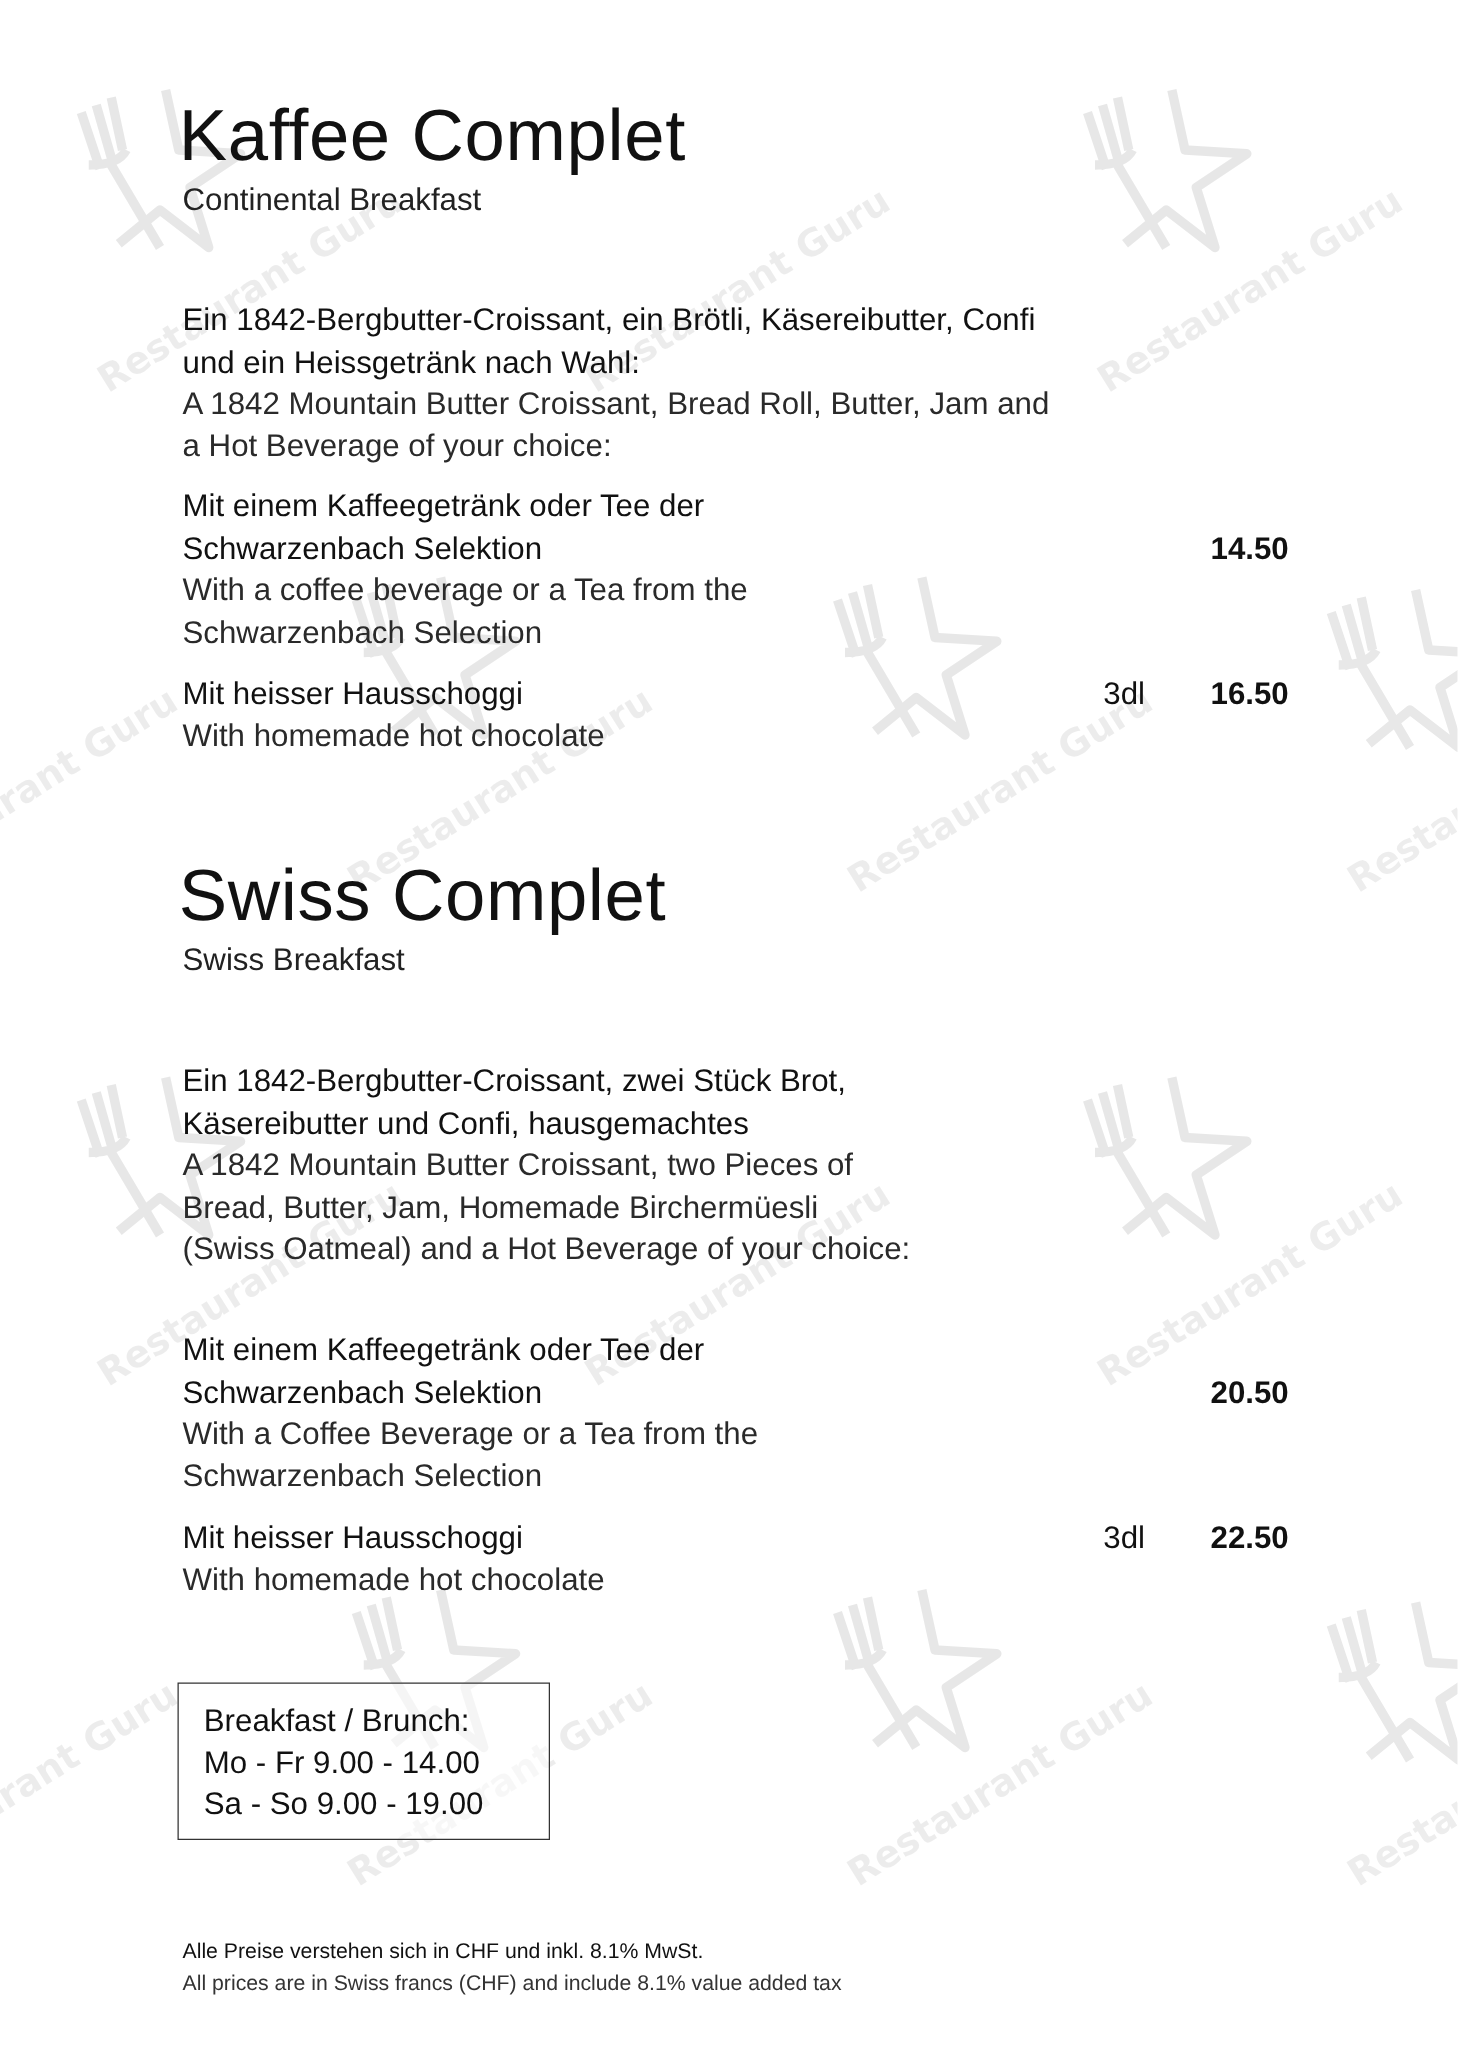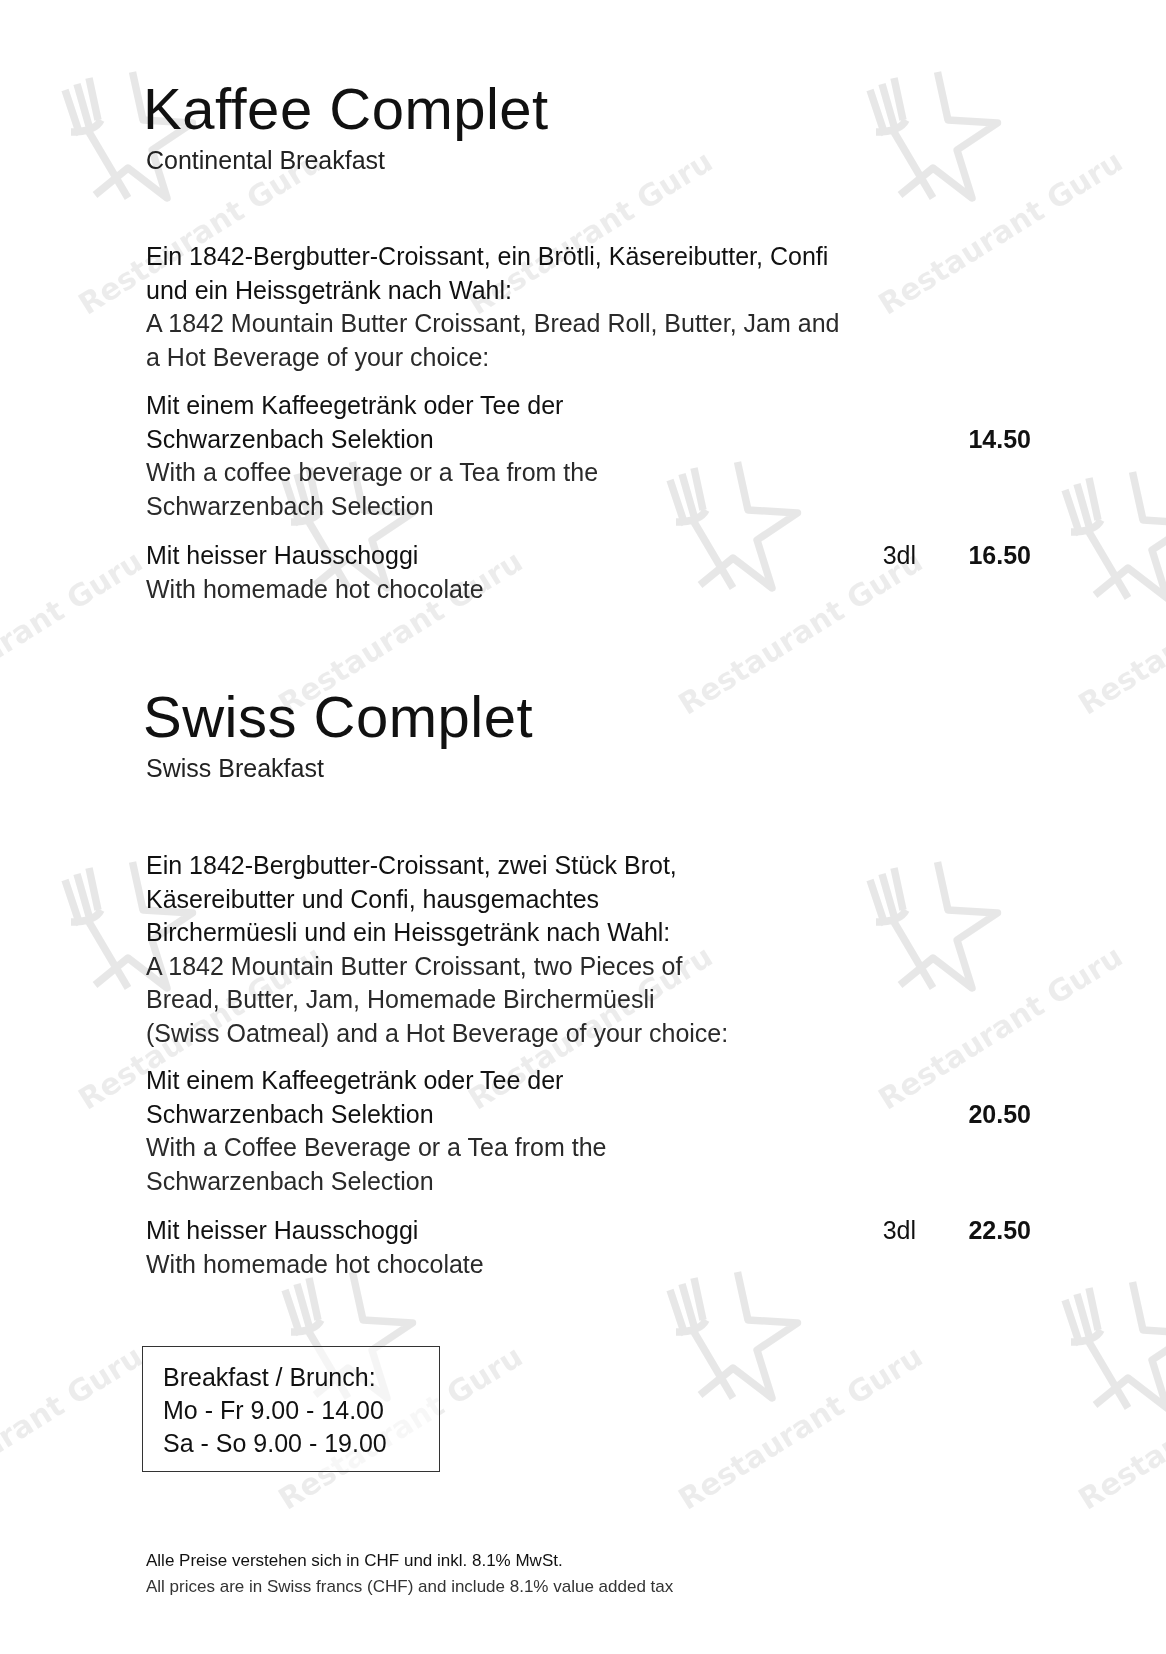--- a/index.html
+++ b/index.html
@@ -148,21 +148,20 @@
     <span class="size" style="top:0">3dl</span>
     <span class="price" style="top:0">16.50</span>
   </div>
 
   <h1 class="section-title" style="top:688px">Swiss Complet</h1>
   <div class="section-subtitle" style="top:756px">Swiss Breakfast</div>
 
   <div class="desc" style="top:849px">
     <div>Ein 1842-Bergbutter-Croissant, zwei Stück Brot,</div>
     <div>Käsereibutter und Confi, hausgemachtes</div>
-    <div>Birchermüesli und ein Heissgetränk nach Wahl:</div>
     <div class="en">A 1842 Mountain Butter Croissant, two Pieces of</div>
     <div class="en">Bread, Butter, Jam, Homemade Birchermüesli</div>
     <div class="en">(Swiss Oatmeal) and a Hot Beverage of your choice:</div>
   </div>
 
   <div class="item" style="top:1064px">
     <div class="de">Mit einem Kaffeegetränk oder Tee der</div>
     <div class="de">Schwarzenbach Selektion</div>
     <div class="en">With a Coffee Beverage or a Tea from the</div>
     <div class="en">Schwarzenbach Selection</div>

